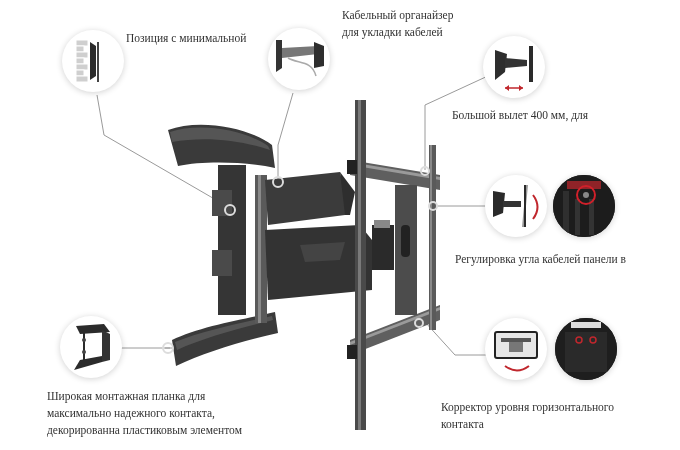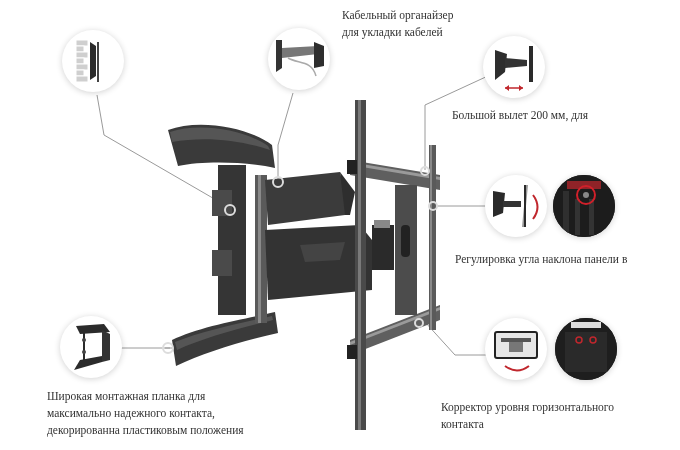--- a/index.html
+++ b/index.html
@@ -158,37 +158,38 @@
   <svg width="62" height="62" viewBox="0 0 62 62">
     <rect x="0" y="0" width="62" height="62" fill="#1e1e1e"></rect>
     <rect x="16" y="4" width="30" height="6" fill="#ddd"></rect>
     <rect x="10" y="14" width="42" height="40" fill="#2a2a2a"></rect>
     <circle cx="24" cy="22" r="3" stroke="#c0272d" stroke-width="1.5" fill="none"></circle>
     <circle cx="38" cy="22" r="3" stroke="#c0272d" stroke-width="1.5" fill="none"></circle>
   </svg>
 </div>
 
 <div class="caption" style="left:126px;top:30px;">
+  <div>Позиция с минимальной</div>
 </div>
 
 <div class="caption" style="left:342px;top:7px;">
   <div>Кабельный органайзер</div>
   <div>для укладки кабелей</div>
 </div>
 
 <div class="caption" style="left:452px;top:107px;">
-  <div>Большой вылет 200 мм, для</div>
+  <div>Большой вылет 400 мм, для</div>
 </div>
 
 <div class="caption" style="left:455px;top:251px;">
-  <div>Регулировка угла наклона панели в</div>
+  <div>Регулировка угла кабелей панели в</div>
 </div>
 
 <div class="caption" style="left:47px;top:388px;">
   <div>Широкая монтажная планка для</div>
   <div>максимально надежного контакта,</div>
-  <div>декорированна пластиковым положения</div>
+  <div>декорированна пластиковым элементом</div>
 </div>
 
 <div class="caption" style="left:441px;top:399px;">
   <div>Корректор уровня горизонтального</div>
   <div>контакта</div>
 </div>
 
 </body></html>

